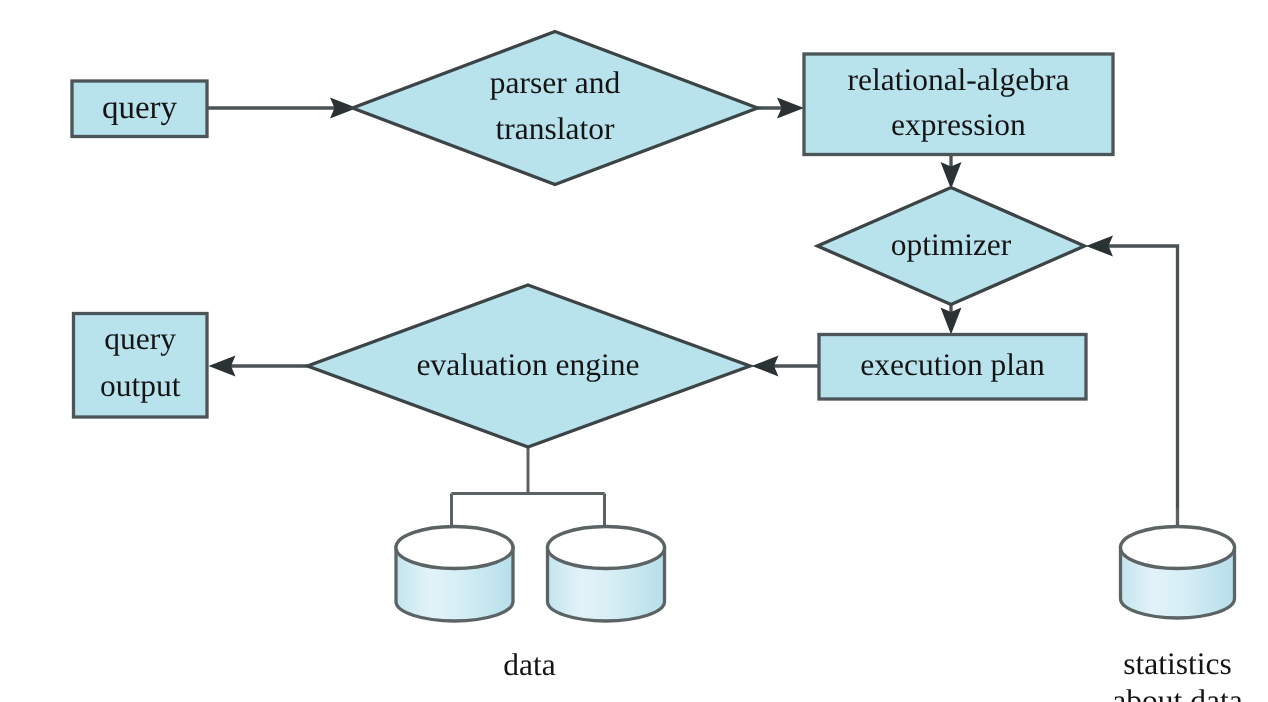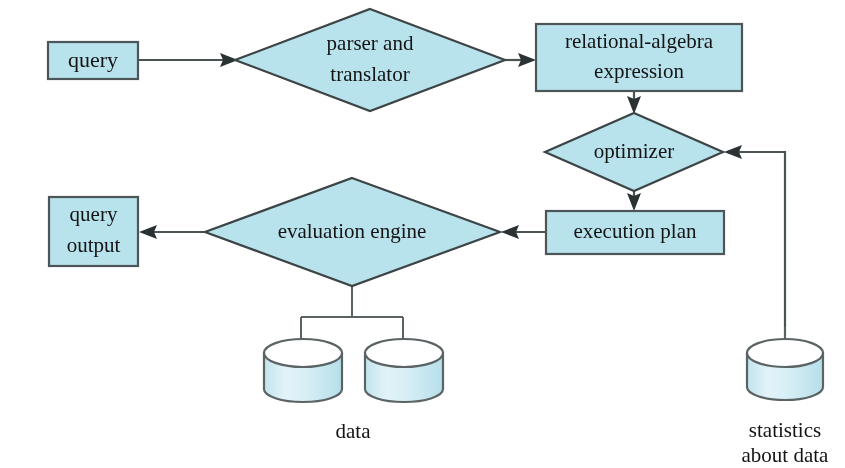--- a/index.html
+++ b/index.html
@@ -11,21 +11,21 @@
     width: 845px;
     height: 468px;
     position: relative;
     overflow: hidden;
     font-family: "Liberation Serif", "DejaVu Serif", serif;
     color: #1a1a1a;
   }
   #diagram-root {
     position: absolute;
     left: 0;
-    top: 0;
+    top: 12px;
     width: 845px;
     height: 353px;
   }
   svg#flow {
     position: absolute;
     left: 0;
     top: 0;
     width: 845px;
     height: 468px;
     display: block;

